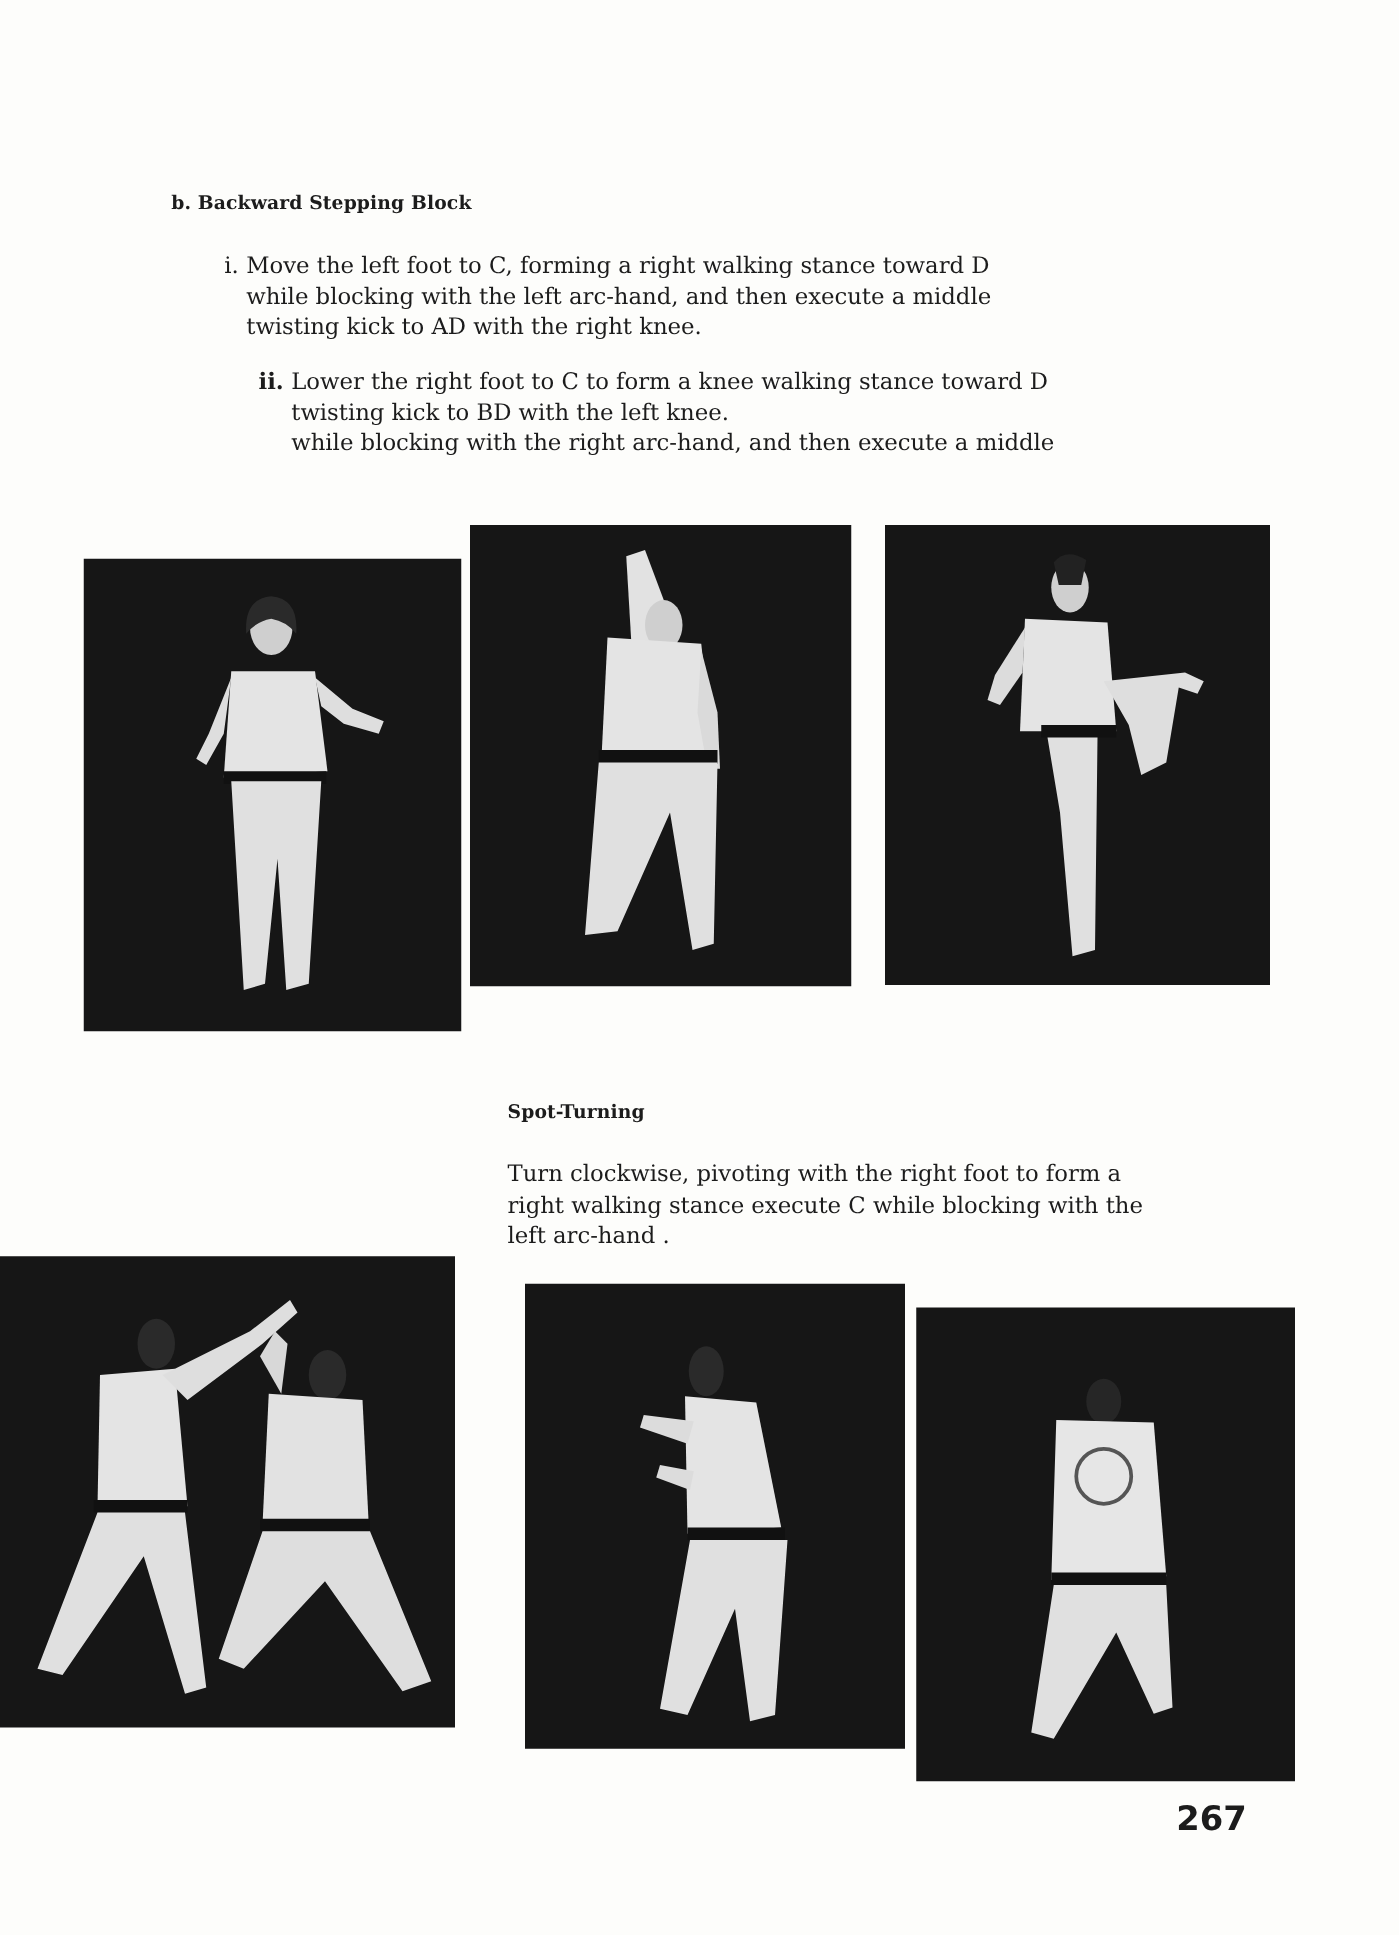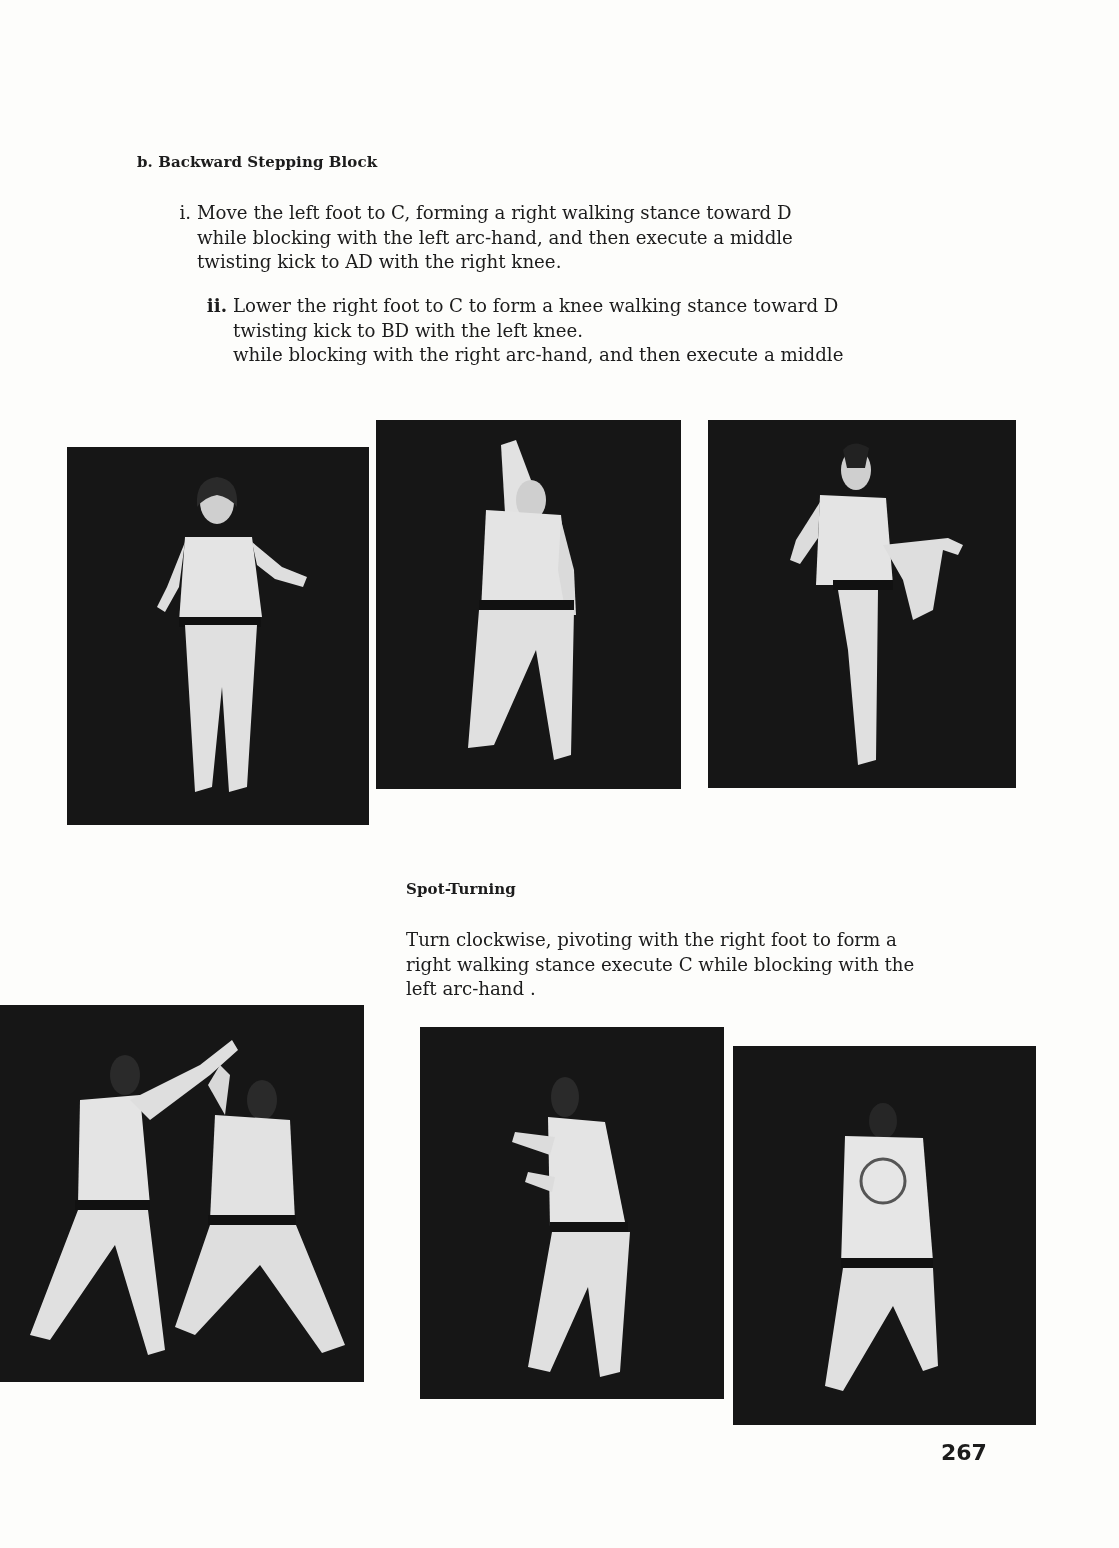--- a/index.html
+++ b/index.html
@@ -5,21 +5,21 @@
   html, body { margin:0; padding:0; }
   body { width:1119px; height:1548px; background:#fdfdfb; position:relative; overflow:hidden; font-family:"DejaVu Serif","Liberation Serif",serif; color:#1c1c1c; }
   .abs { position:absolute; }
   .heading { font-weight:bold; font-size:15px; letter-spacing:0.1px; }
   .para { font-size:18.2px; line-height:24.5px; }
   .item { position:absolute; display:flex; }
   .item .num { width:28px; text-align:right; padding-right:6px; flex:none; }
   .item .num.bold { font-weight:bold; }
   .photo { position:absolute; background:#161616; overflow:hidden; }
   .photo svg { width:100%; height:100%; display:block; }
-  .pagenum { font-family:"DejaVu Sans","Liberation Sans",sans-serif; font-weight:bold; font-size:22px;text-align:right; }
+  .pagenum { font-family:"DejaVu Sans","Liberation Sans",sans-serif; font-weight:bold; font-size:27px;text-align:right; }
 </style>
 </head>
 <body>
 
 <div class="abs heading" style="left:137px; top:153px;">b. Backward Stepping Block</div>
 
 <div class="item para" style="left:163px; top:201px; width:740px;">
   <span class="num">i.</span>
   <div>
     <div>Move the left foot to C, forming a right walking stance toward D</div>

